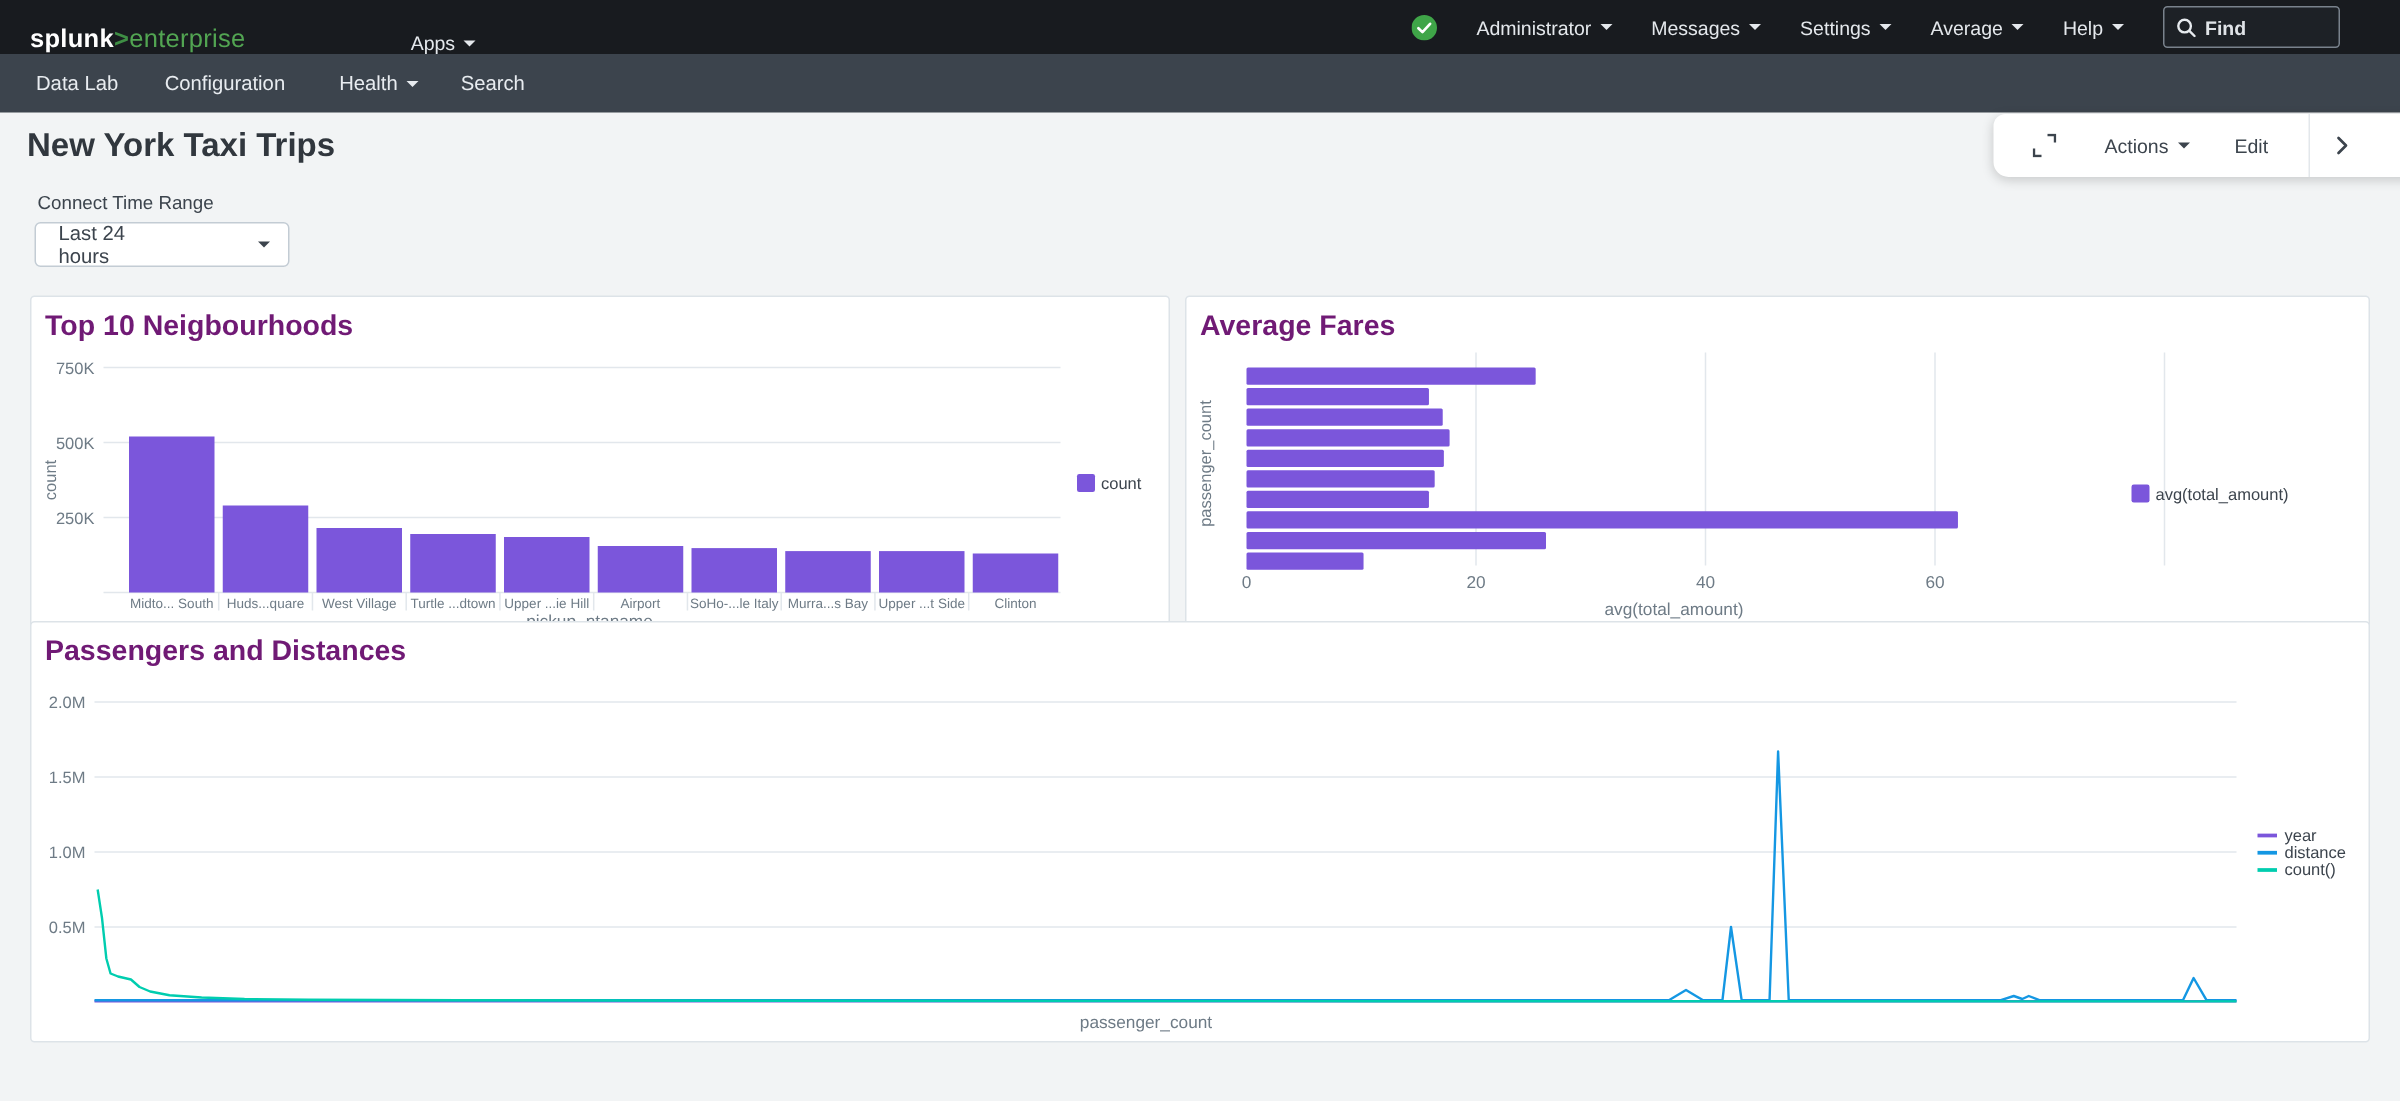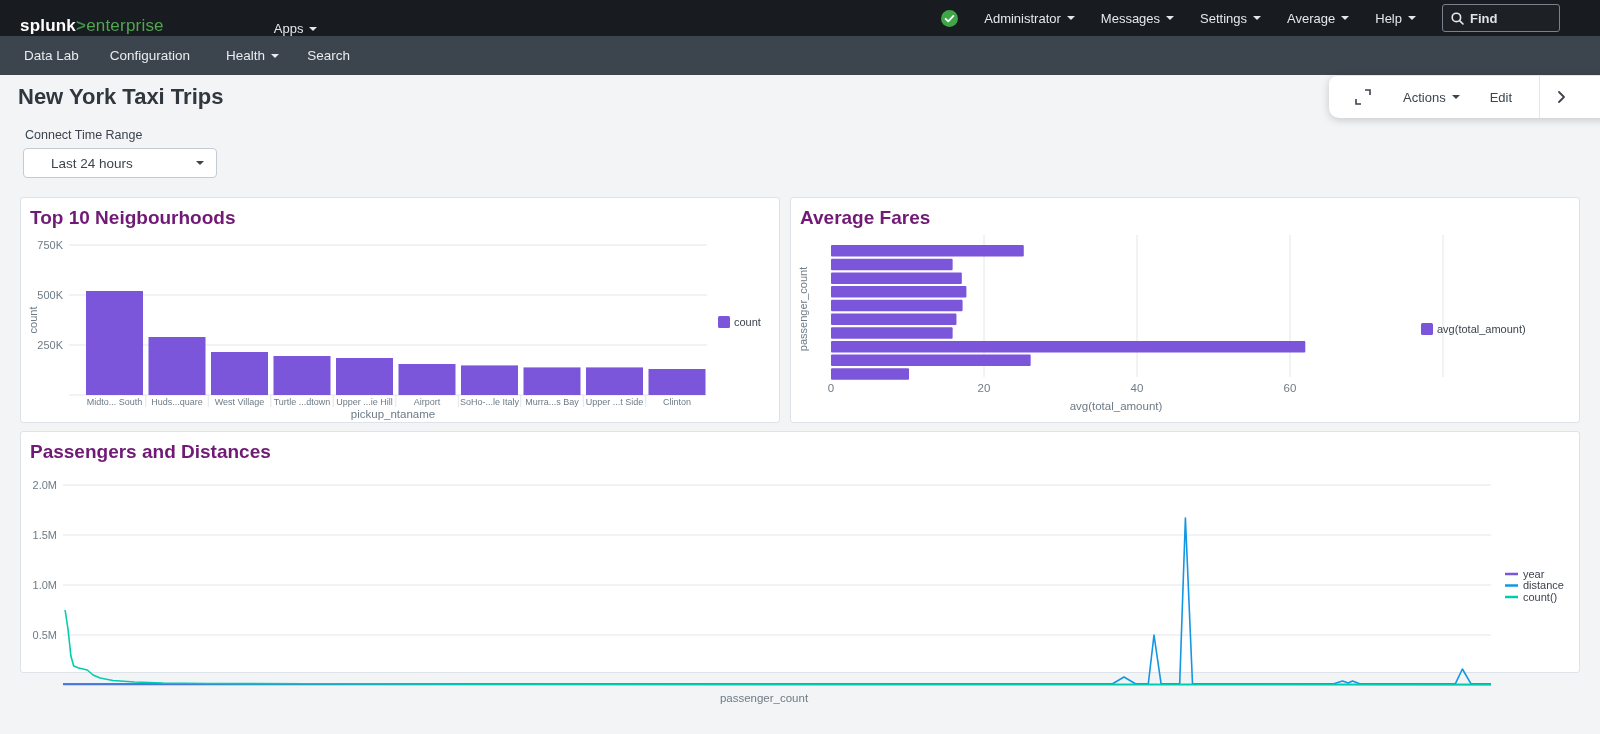--- a/index.html
+++ b/index.html
@@ -45,31 +45,31 @@
   .fc-expand { margin-left:26px; display:flex; }
   .fc-actions { margin-left:32px;align-items:center; }
   .fc-edit { margin-left:30px; }
   .vdiv { width:1px; height:42px; background:#e3e7eb; margin-left:27px; }
   .fc-chevron { margin-left:17px; display:flex; }
 
   
   .page-title { position:absolute; left:18px; top:84px; font-size:22px; font-weight:bold;
                 color:#31373e; }
   .gtr-label { position:absolute; left:25px; top:128px; font-size:12.5px; color:#3c444d; }
-  .gtr-select { position:absolute; left:23px; top:148px; width:194px; height:30px;
+  .gtr-select { position:absolute; left:23px; top:148px; width:170px; height:30px;
                 background:#ffffff; border:1px solid #c3ccd4; border-radius:4px;
-                display:flex; align-items:center; padding:0 12px 0 27px; cursor:pointer;
+                display:flex; align-items:center; padding:0 12px 0 15px; cursor:pointer;
                 color:#3c444d; font-size:13.5px; justify-content:space-between;gap:48px; }
   .gtr-select .car { color:#3c444d; }
 
   
   .panel { position:absolute; background:#ffffff; border:1px solid #dde3e8; border-radius:3px; }
   .p1 { left:20px; top:197px; width:760px; height:226px; }
   .p2 { left:790px; top:197px; width:790px; height:226px; }
-  .p3 { left:20px; top:431px; width:1560px; height:242px; }
+  .p3 { left:20px; top:414px; width:1560px; height:281px; }
   .ptitle { font-size:19px; font-weight:bold; color:#701a75; padding:9px 0 0 9px; }
   .panel svg { position:absolute; left:0; top:29px; }
   .p3 svg { top:23px; }
   svg text { font-family:"Liberation Sans", sans-serif; }
 </style>
 </head>
 <body>
 
 <div class="topnav">
   <div class="logo">

